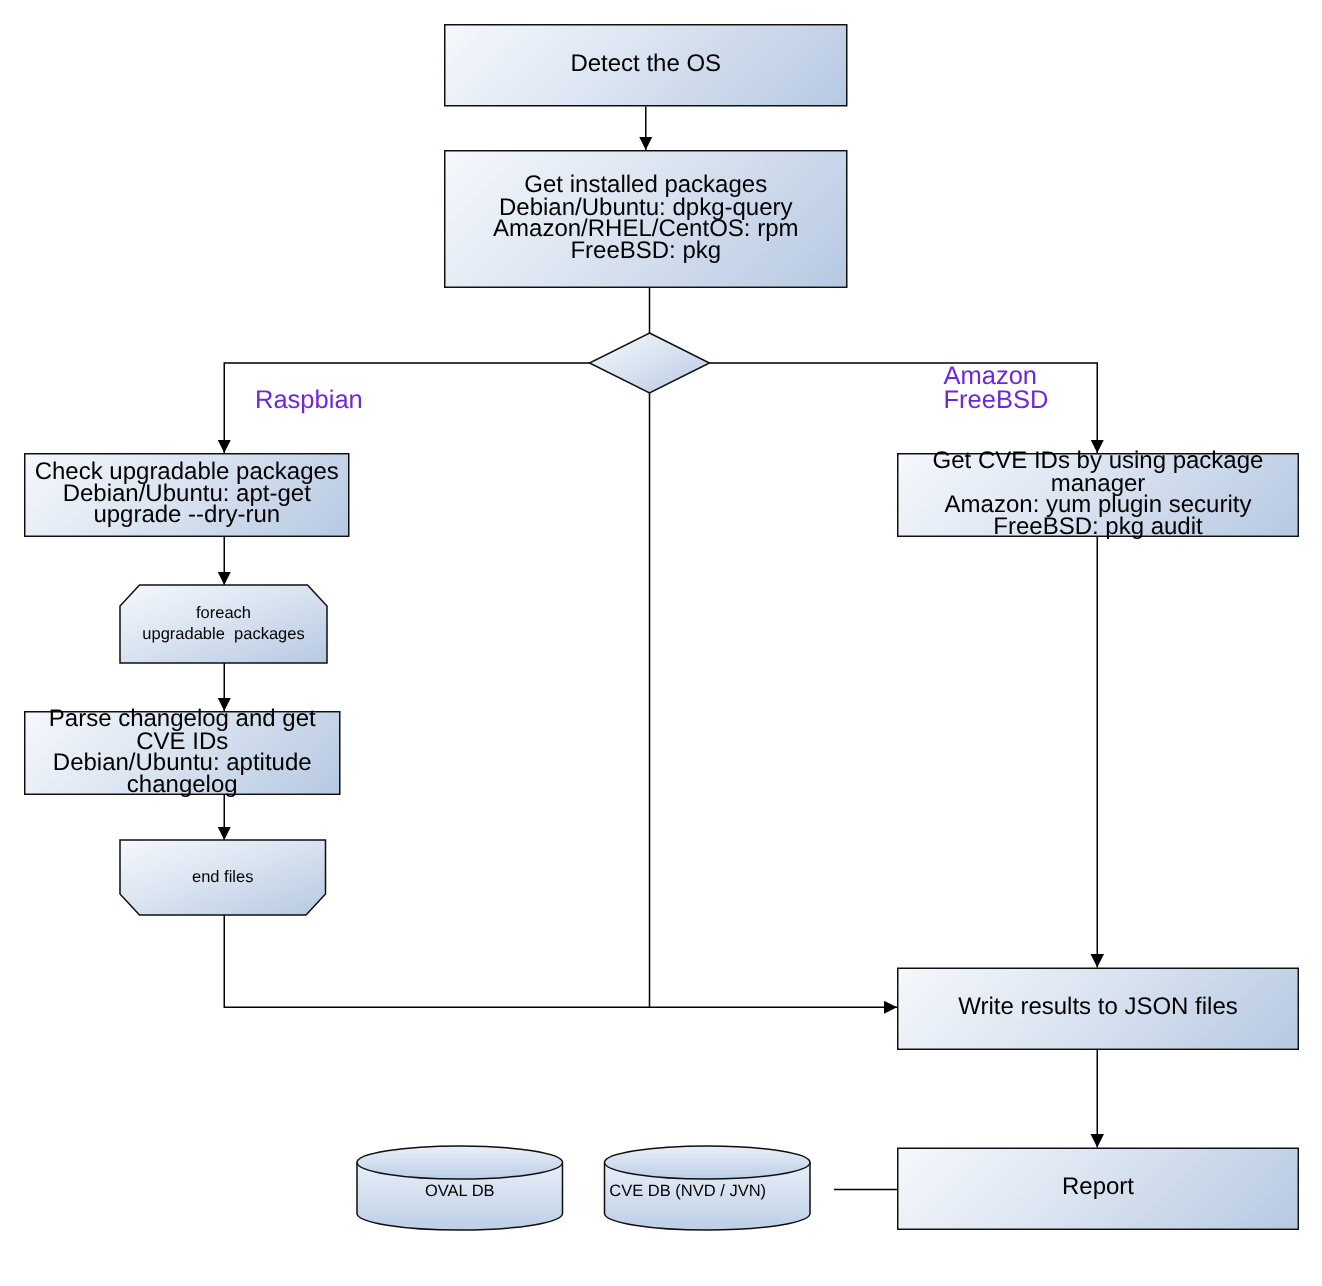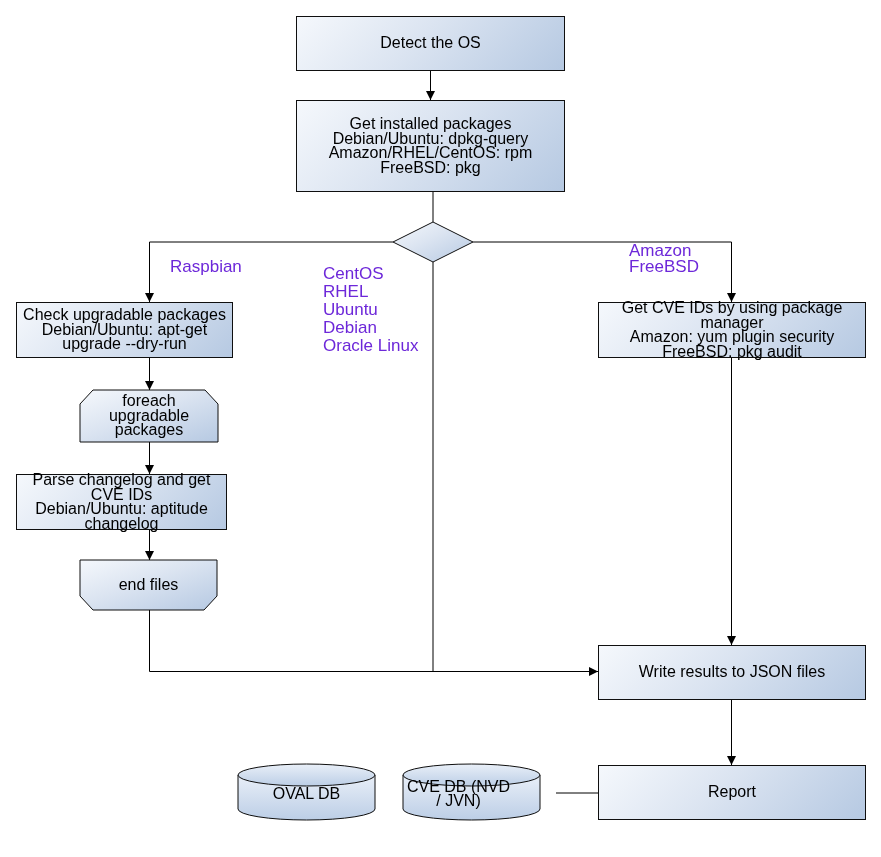--- a/index.html
+++ b/index.html
@@ -30,21 +30,21 @@
     color: #000000;
     white-space: pre-wrap;
   }
   .shape-label {
     position: absolute;
     box-sizing: border-box;
     display: flex;
     align-items: center;
     justify-content: center;
     text-align: center;
-    font-size: 16px;
+    font-size: 11px;
     line-height: 14.5px;
     color: #000000;
     white-space: pre-wrap;
     pointer-events: none;
   }
   .edge-label {
     position: absolute;
     text-align: left;
     font-size: 17px;
     line-height: 16px;
@@ -150,22 +150,17 @@
 upgradable  packages</div>
 
   <div class="shape-label" style="left:80px; top:560px; width:137px; height:50px;">end files</div>
 
   <div class="shape-label" style="left:238px; top:768px; width:137px; height:52px;">OVAL DB</div>
 
   <div class="shape-label" style="left:403px; top:768px; width:111px; height:52px;">CVE DB (NVD / JVN)</div>
 
   <div class="edge-label" style="left:170px; top:259px; width:104px;">Raspbian</div>
 
-  <div class="edge-label os-list" style="left:323px; top:265px; width:104px;">CentOS
-RHEL
-Ubuntu
-Debian
-Oracle Linux</div>
 
   <div class="edge-label" style="left:629px; top:243px; width:104px;">Amazon
 FreeBSD</div>
 
 </div>
 
 </body></html>

